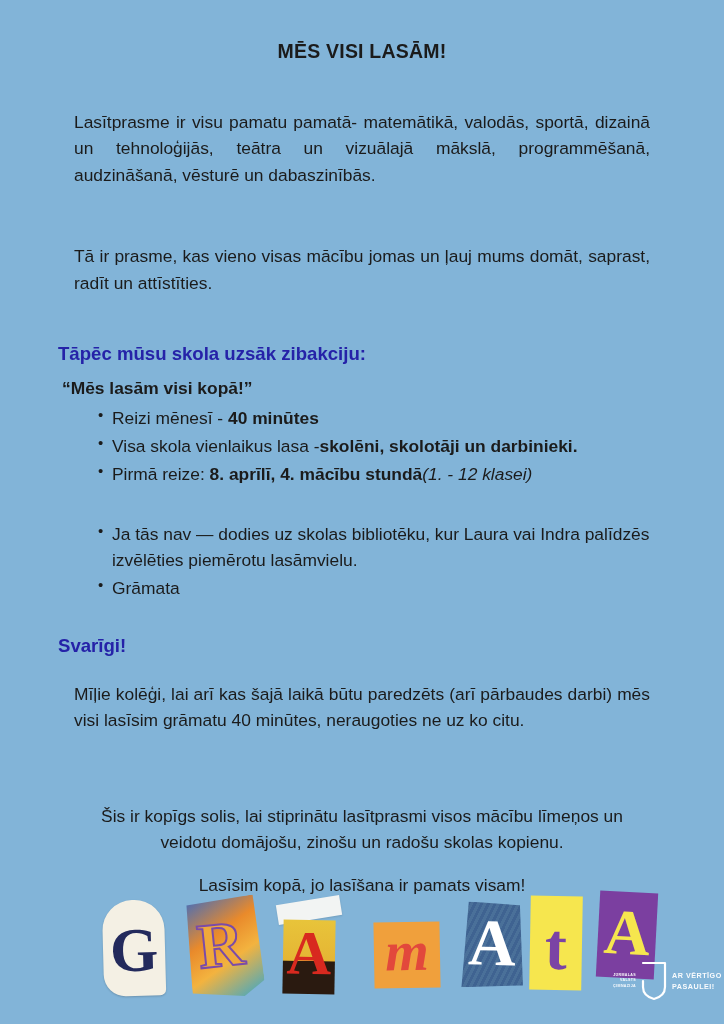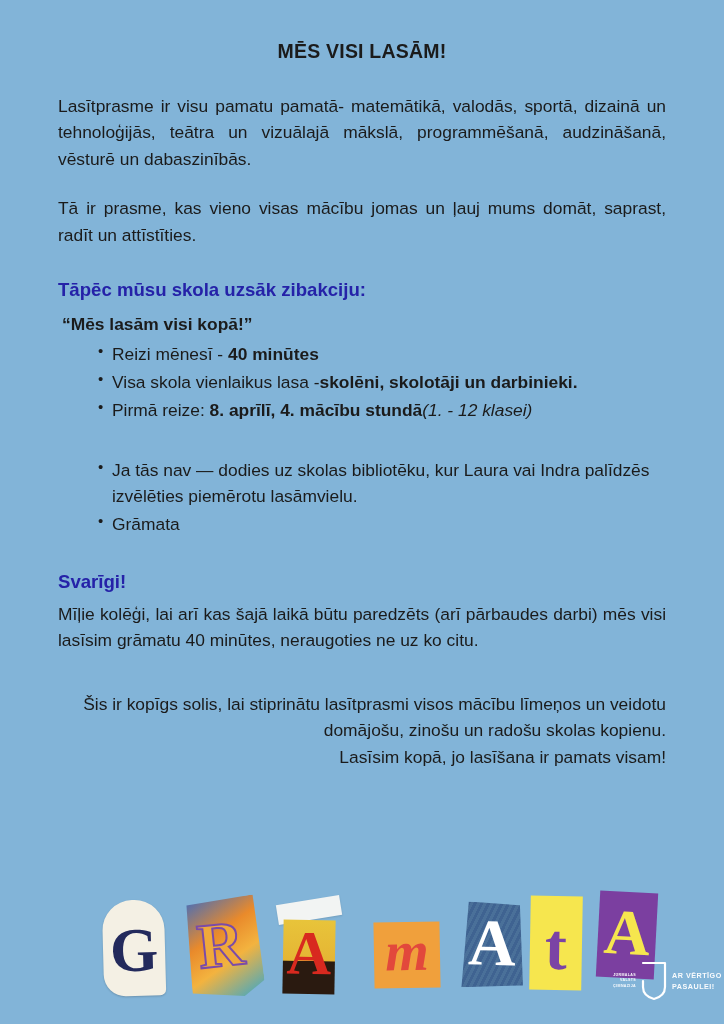--- a/index.html
+++ b/index.html
@@ -31,25 +31,25 @@
     color: #1b1b1b;
     margin: 0;
     padding-top: 40px;
     padding-bottom: 0;
   }
   .para {
     font-size: 17.4px;
     line-height: 1.52;
     text-align: justify;
     text-justify: inter-word;
-    margin: 0;
+    margin: 16px;
     color: #1b1b1b;
   }
   .para.nojustify {
-    text-align: right;
+    text-align: center;
   }
   .gap-lg { height: 30px; }
   .gap-md { height: 23px; }
   .gap-xs { height: 7px; }
 
   .section-heading {
     font-size: 18.6px;
     font-weight: bold;
     color: #2522a8;
     margin: 0;

